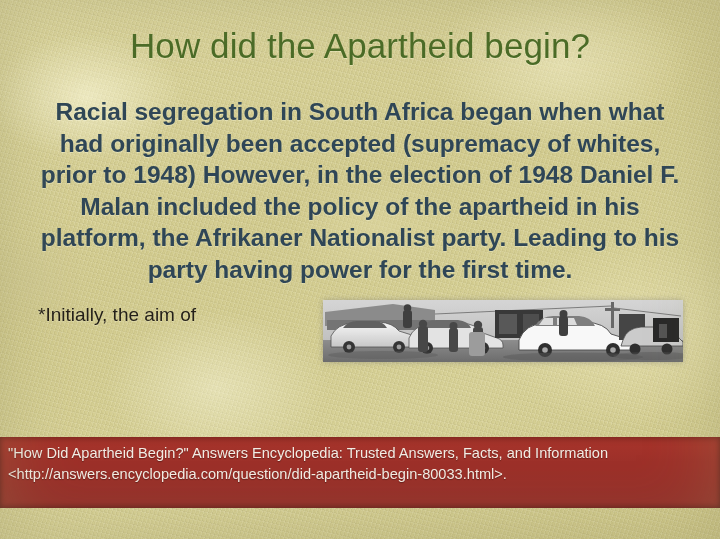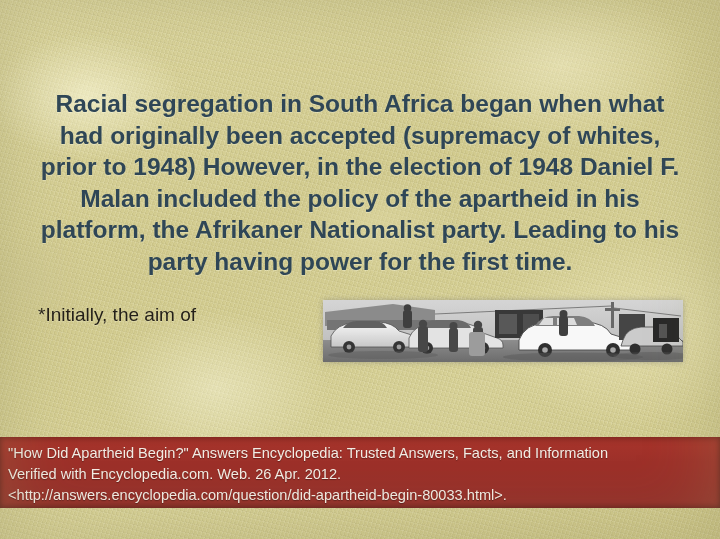--- a/index.html
+++ b/index.html
@@ -45,21 +45,21 @@
     line-height: 1.05;
     color: #4a6b26;
     font-weight: 400;
     letter-spacing: 0.1px;
     text-shadow: 0 1px 0 rgba(255,255,230,0.35);
   }
 
   
   .body-para {
     position: absolute;
-    top: 88px;
+    top: 96px;
     left: 36px;
     width: 648px;
     text-align: center;
     font-size: 24.5px;
     line-height: 31.5px;
     color: #2f4656;
     font-weight: 600;
     text-shadow: 0 1px 0 rgba(255,255,235,0.30);
   }
 
@@ -111,20 +111,21 @@
     text-shadow: 0 1px 1px rgba(0,0,0,0.35);
   }
   .cite-line { white-space: nowrap; }
   .it { }
 </style>
 </head>
 <body>
 
 <div id="slide">
 
+  <div class="title">How did the Apartheid begin?</div>
 
   <div class="body-para">Racial segregation in South Africa began when what had originally been accepted (supremacy of whites, prior to 1948) However,  in the election of 1948 Daniel F. Malan included the policy of the apartheid in his platform, the Afrikaner Nationalist party. Leading to his party having power for the first time.</div>
 
   <div class="bullet-block">
     <div class="bl-1">*Initially, the aim of</div>
   </div>
 
   <div class="photo" aria-label="Black and white historical photograph of vintage 1940s automobiles parked in a row with people standing beside them">
     <svg width="360" height="62" viewBox="0 0 360 62">
       <defs>
@@ -207,18 +208,17 @@
 
       <ellipse cx="60" cy="55" rx="55" ry="4" fill="#5f5f5a" opacity="0.45"></ellipse>
       <ellipse cx="250" cy="57" rx="70" ry="4.5" fill="#5a5a55" opacity="0.45"></ellipse>
       <ellipse cx="330" cy="56" rx="40" ry="4" fill="#5a5a55" opacity="0.40"></ellipse>
     </svg>
   </div>
 
   <div class="cite-bar">
     <div class="cite-inner">
       <div class="cite-line"><span>"How Did Apartheid Begin?" </span><span class="it">Answers Encyclopedia: Trusted Answers, Facts, and Information</span></div>
-      <div class="cite-line"><span class="it">Verified with Encyclopedia.com</span><span>. Web. 26 Apr. 2012.</span></div>
       <div class="cite-line">&lt;http://answers.encyclopedia.com/question/did-apartheid-begin-80033.html&gt;.</div>
     </div>
   </div>
 
 </div>
 
 </body></html>

